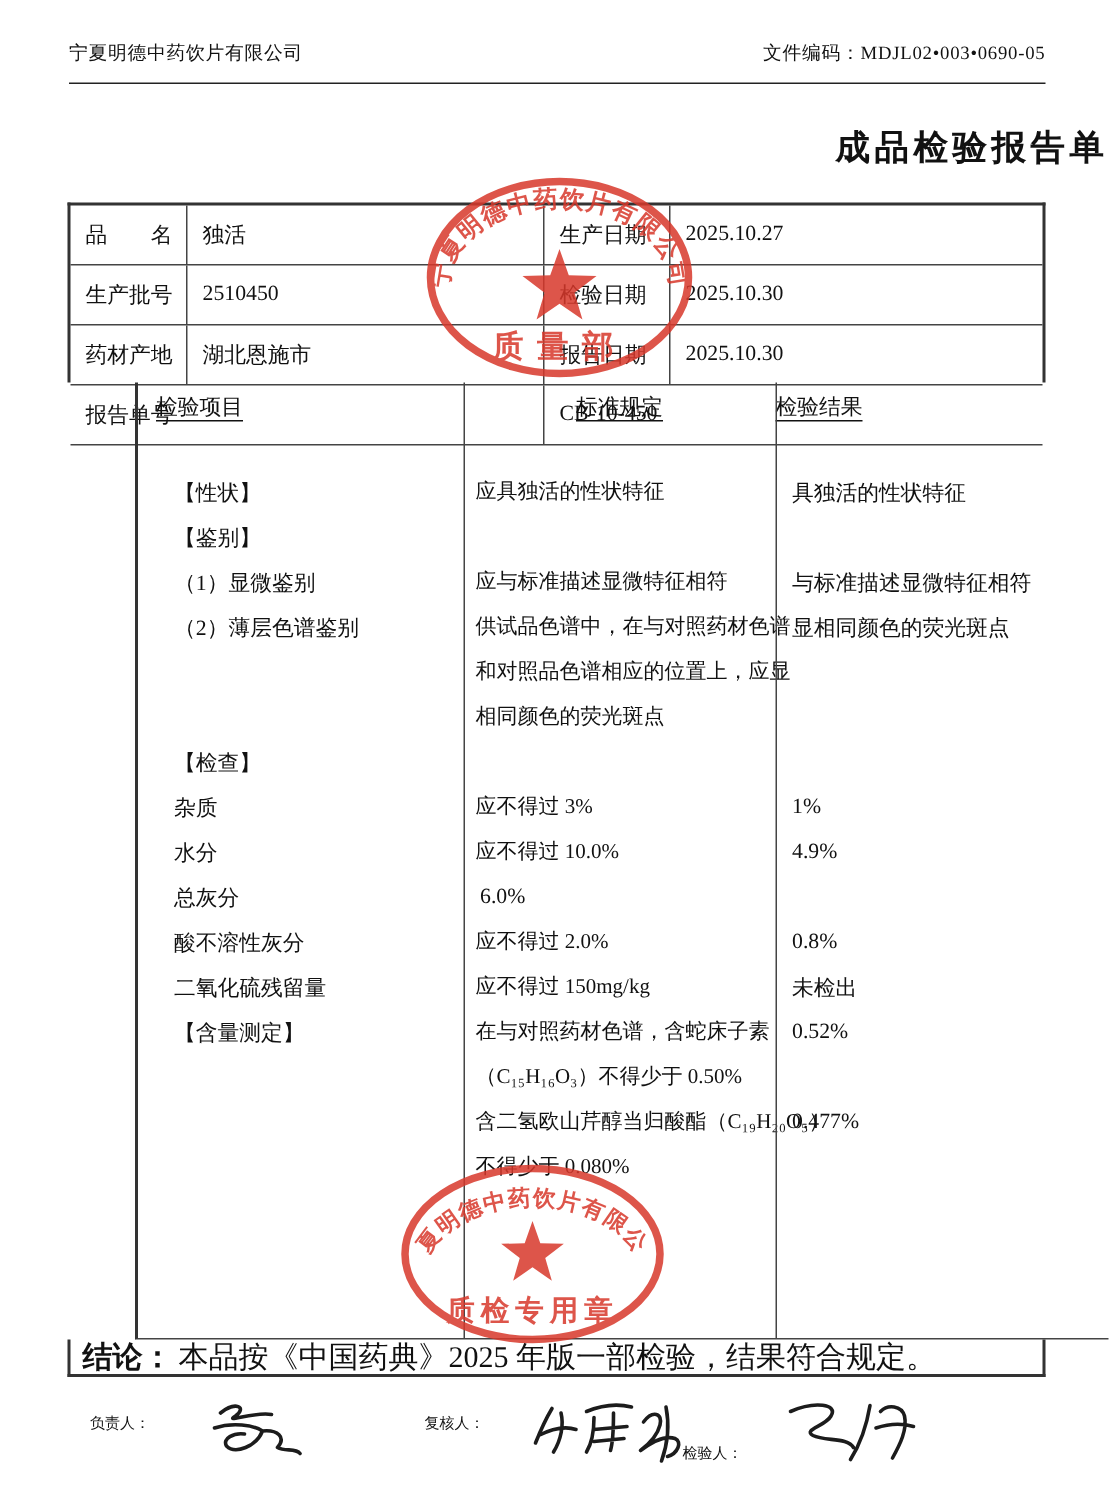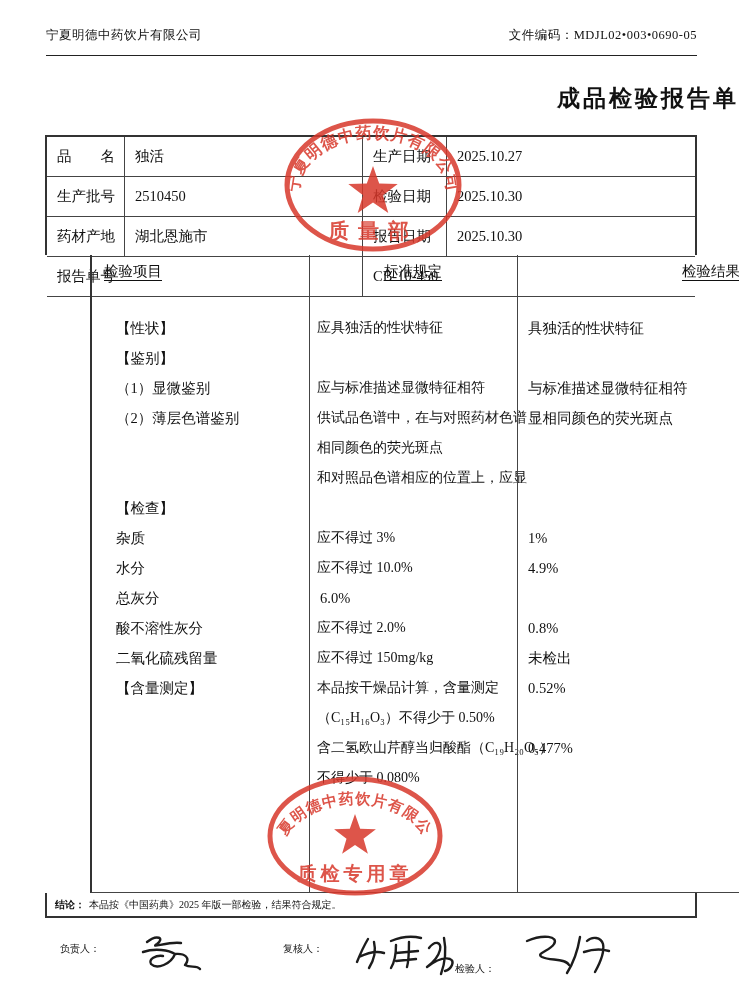--- a/index.html
+++ b/index.html
@@ -51,32 +51,32 @@
     border-bottom:1px solid #444;
     position:absolute;
     margin-left:45px;
   }
   .vline{position:absolute;top:0;bottom:0;width:0;border-left:1px solid #444;}
   .vline.v1{left:217px;}
   .vline.v2{left:425px;}
   .mt-header{display:flex;height:32px;align-items:center;font-size:14.5px;}
   .mt-header .h-item{width:217px;padding-left:12px;box-sizing:border-box;}
   .mt-header .h-std{width:208px;text-align:center;}
-  .mt-header .h-res{flex:1;text-align:right;}
+  .mt-header .h-res{flex:1;text-align:left;}
   .mt-header span{text-decoration:underline;text-underline-offset:4px;}
   .mt-spacer{height:26px;}
   .mrow{display:flex;height:30px;align-items:center;font-size:14.5px;}
   .c-item{width:217px;padding-left:24px;box-sizing:border-box;white-space:nowrap;}
   .c-std{width:208px;padding-left:8px;box-sizing:border-box;white-space:nowrap;font-size:14px;}
   .c-res{flex:1;padding-left:11px;box-sizing:border-box;white-space:nowrap;}
 
   .conclusion-row{
     top:893px;height:25px;
     border:2px solid #333;border-top:none;
-    display:flex;align-items:center;font-size:10px;padding-left:8px;
+    display:flex;align-items:center;font-size:20px;padding-left:8px;
   }
   .conclusion-row b{margin-right:4px;}
 
   
   .sign-row{position:absolute;top:928px;left:45px;right:42px;height:60px;font-size:10px;}
   .sig-label{position:absolute;top:14px;white-space:nowrap;}
   .lbl-resp{left:15px;}
   .lbl-rev{left:238px;}
   .lbl-insp{left:410px;margin-top:20px;}
   .sig-svg{position:absolute;top:0;}
@@ -156,26 +156,26 @@
         <div class="c-std">应与标准描述显微特征相符</div>
         <div class="c-res">与标准描述显微特征相符</div>
       </div>
     <div class="mrow">
         <div class="c-item">（2）薄层色谱鉴别</div>
         <div class="c-std">供试品色谱中，在与对照药材色谱</div>
         <div class="c-res">显相同颜色的荧光斑点</div>
       </div>
     <div class="mrow">
         <div class="c-item"></div>
+        <div class="c-std">和对照品色谱相应的位置上，应显</div>
+        <div class="c-res"></div>
+      </div>
+    <div class="mrow">
+        <div class="c-item"></div>
         <div class="c-std">相同颜色的荧光斑点</div>
-        <div class="c-res"></div>
-      </div>
-    <div class="mrow">
-        <div class="c-item"></div>
-        <div class="c-std">和对照品色谱相应的位置上，应显</div>
         <div class="c-res"></div>
       </div>
     <div class="mrow">
         <div class="c-item">【检查】</div>
         <div class="c-std"></div>
         <div class="c-res"></div>
       </div>
     <div class="mrow">
         <div class="c-item">杂质</div>
         <div class="c-std">应不得过 3%</div>
@@ -195,21 +195,21 @@
         <div class="c-std">应不得过 2.0%</div>
         <div class="c-res">0.8%</div>
       </div>
     <div class="mrow">
         <div class="c-item">二氧化硫残留量</div>
         <div class="c-std">应不得过 150mg/kg</div>
         <div class="c-res">未检出</div>
       </div>
     <div class="mrow">
         <div class="c-item">【含量测定】</div>
-        <div class="c-std">本品按干燥品计算，含量测定</div>
+        <div class="c-std">在与对照药材色谱，含蛇床子素</div>
         <div class="c-res">0.52%</div>
       </div>
     <div class="mrow">
         <div class="c-item"></div>
         <div class="c-std">（C₁₅H₁₆O₃）不得少于 0.50%</div>
         <div class="c-res"></div>
       </div>
     <div class="mrow">
         <div class="c-item"></div>
         <div class="c-std">含二氢欧山芹醇当归酸酯（C₁₉H₂₀O₅）</div>

